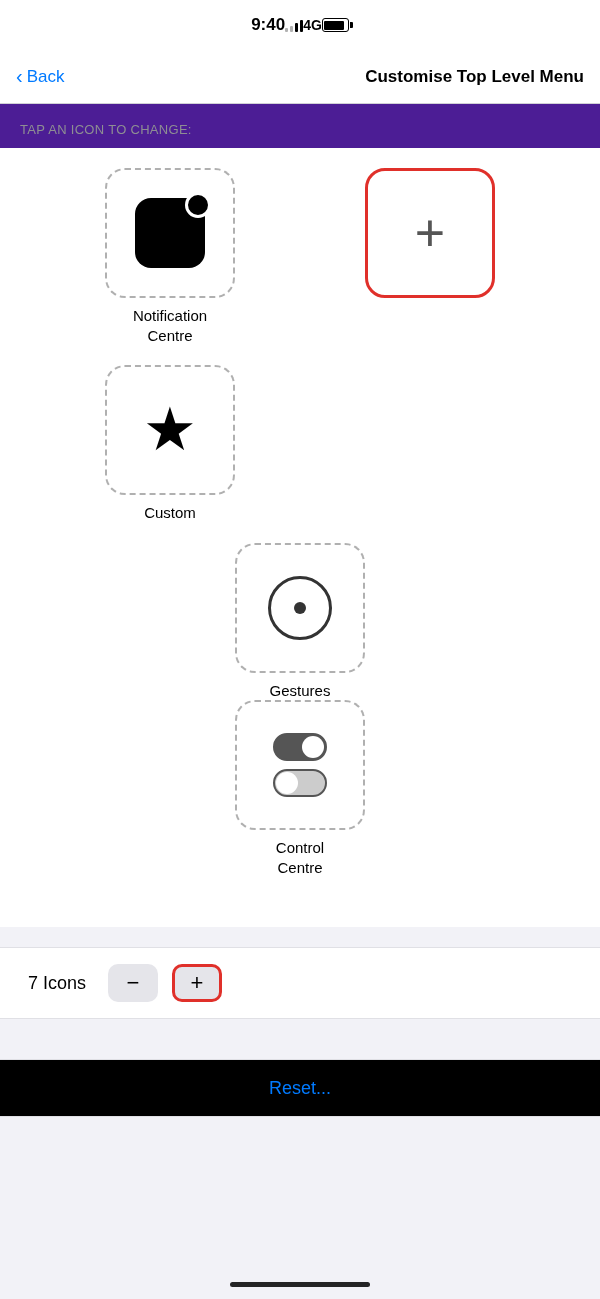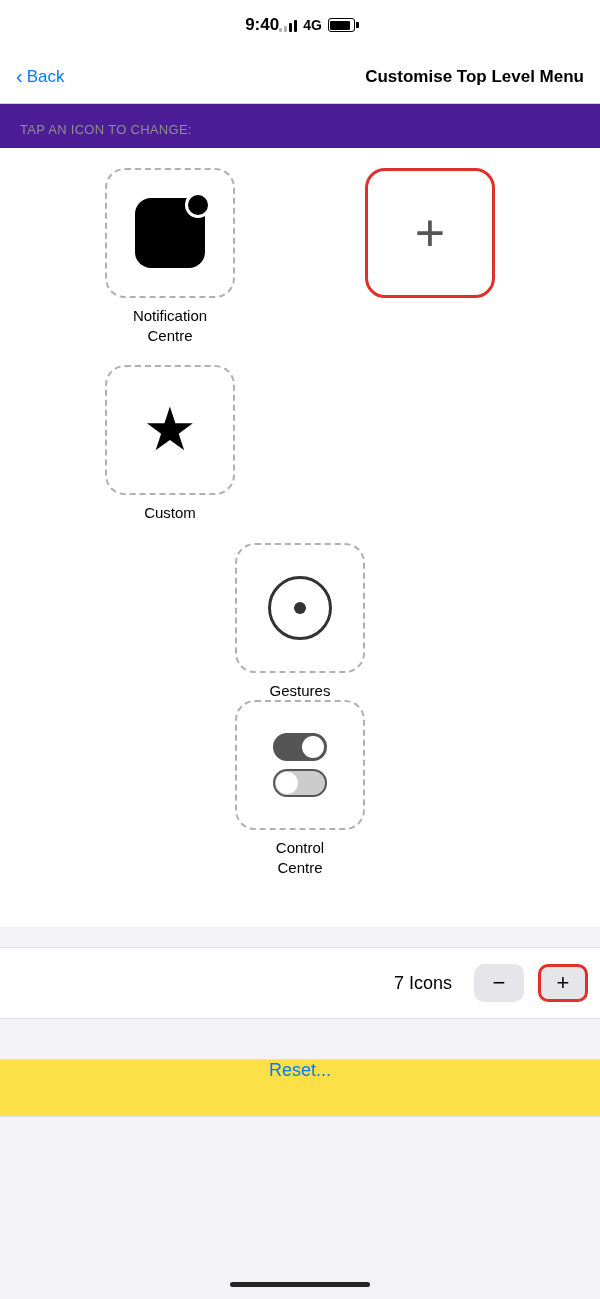--- a/index.html
+++ b/index.html
@@ -23,21 +23,20 @@
       padding: 0 24px;
     }
     .status-time {
       font-size: 17px;
       font-weight: 600;
       color: #000;
     }
     .status-icons {
       display: flex;
       align-items: center;
-      gap: 6px;
     }
     .signal-bars {
       display: flex;
       align-items: flex-end;
       gap: 2px;
       height: 14px;
     }
     .signal-bar {
       background: #000;
       width: 3px;
@@ -293,22 +292,22 @@
 
     
     .bottom-section {
       margin-top: 0;
     }
     .icon-count-bar {
       background: #ffffff;
       height: 72px;
       display: flex;
       align-items: center;
-      justify-content: flex-end;
-      padding: 0 12px;
+      justify-content: flex-start;
+      padding: 0 28px;
       gap: 14px;
       border-top: 1px solid #e0e0e5;
       border-bottom: 1px solid #e0e0e5;
     }
     .icon-count-text {
       font-size: 18px;
       color: #000;
       margin-right: 8px;
     }
     .count-btn {
@@ -323,24 +322,25 @@
       font-size: 22px;
       font-weight: 300;
       color: #000;
     }
     .count-btn.highlighted {
       border: 3px solid #e0302a;
     }
 
     
     .reset-section {
-      background: #fde047;
+      background: #000000;
       margin-top: 20px;
       height: 58px;
       display: flex;
+      align-items: center;
       justify-content: center;
       border-top: 1px solid #e0e0e5;
       border-bottom: 1px solid #e0e0e5;
     }
     .reset-button {
       font-size: 18px;
       color: #007aff;
       cursor: pointer;
     }
 

